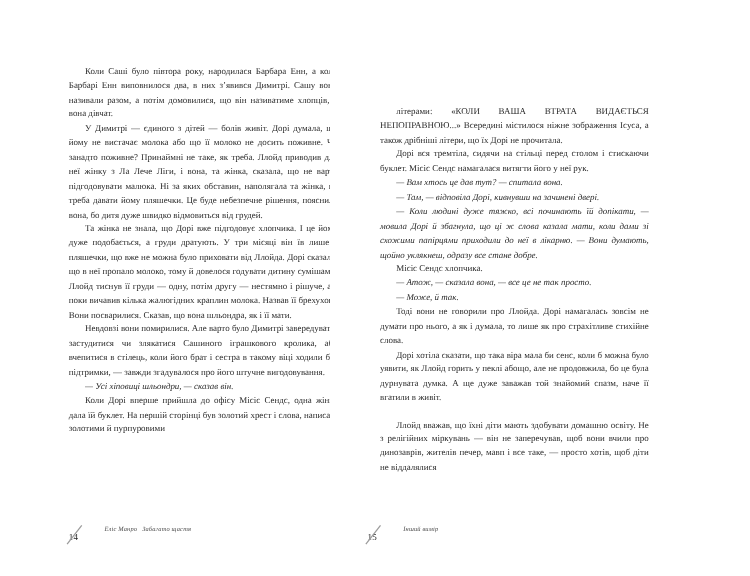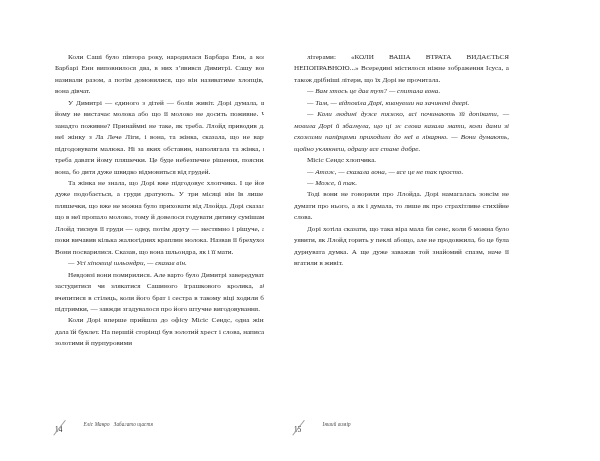--- a/index.html
+++ b/index.html
@@ -43,21 +43,22 @@
     color: #2b2b2b;
     -webkit-hyphens: none;
     hyphens: none;
   }
 
   .page-left .textblock {
     left: 55px;
   }
 
   .page-right .textblock {
-    left: 30px;
+    left: 40px;
+    margin-top: 32px;
   }
 
   .para {
     margin: 0;
     text-indent: 13px;
     text-align: justify;
   }
 
   .para.gap-before {
     margin-top: 10px;
@@ -136,45 +137,47 @@
 <body>
 
 <div class="spread">
 
   <div class="page page-left">
 
     <div class="textblock">
       <p class="para">Коли Саші було півтора року, народилася Барбара Енн, а коли Барбарі Енн виповнилося два, в них з’явився Димитрі. Сашу вони називали разом, а потім домовилися, що він називатиме хлопців, а вона дівчат.</p>
       <p class="para">У Димитрі — єдиного з дітей — болів живіт. Дорі думала, що йому не вистачає молока або що її молоко не досить поживне. Чи занадто поживне? Принаймні не таке, як треба. Ллойд приводив для неї жінку з Ла Лече Ліги, і вона, та жінка, сказала, що не варто підгодовувати малюка. Ні за яких обставин, наполягала та жінка, не треба давати йому пляшечки. Це буде небезпечне рішення, пояснила вона, бо дитя дуже швидко відмовиться від грудей.</p>
       <p class="para">Та жінка не знала, що Дорі вже підгодовує хлопчика. І це йому дуже подобається, а груди дратують. У три місяці він їв лише з пляшечки, що вже не можна було приховати від Ллойда. Дорі сказала, що в неї пропало молоко, тому й довелося годувати дитину сумішами. Ллойд тиснув її груди — одну, потім другу — нестямно і рішуче, аж поки вичавив кілька жалюгідних краплин молока. Назвав її брехухою. Вони посварилися. Сказав, що вона шльондра, як і її мати.</p>
+      <p class="para">Невдовзі вони помирилися. Але варто було Димитрі завередувати, застудитися чи злякатися Сашиного іграшкового кролика, або вчепитися в стілець, коли його брат і сестра в такому віці ходили без підтримки, — завжди згадувалося про його штучне вигодовування.</p>
       <p class="para dialog">— Усі хіповиці шльондри, — сказав він.</p>
-      <p class="para">Невдовзі вони помирилися. Але варто було Димитрі завередувати, застудитися чи злякатися Сашиного іграшкового кролика, або вчепитися в стілець, коли його брат і сестра в такому віці ходили без підтримки, — завжди згадувалося про його штучне вигодовування.</p>
       <p class="para">Коли Дорі вперше прийшла до офісу Місіс Сендс, одна жінка дала їй буклет. На першій сторінці був золотий хрест і слова, написані золотими й пурпуровими</p>
     </div>
 
     <div class="footer">
       <span class="folio">14</span>
       <span class="slash"></span>
       <span class="runhead"><span>Еліс Манро</span><span class="sep"></span><span>Забагато щастя</span></span>
     </div>
 
   </div>
 
   <div class="page page-right">
 
     <div class="textblock">
       <p class="para">літерами: «КОЛИ ВАША ВТРАТА ВИДАЄТЬСЯ НЕПОПРАВНОЮ...» Всередині містилося ніжне зображення Ісуса, а також дрібніші літери, що їх Дорі не прочитала.</p>
+      <p class="para">Дорі вся тремтіла, сидячи на стільці перед столом і стискаючи буклет. Місіс Сендс намагалася витягти його у неї рук.</p>
       <p class="para dialog">— Вам хтось це дав тут? — спитала вона.</p>
       <p class="para dialog">— Там, — відповіла Дорі, кивнувши на зачинені двері.</p>
       <p class="para dialog">— Коли людині дуже тяжко, всі починають їй допікати, — мовила Дорі й збагнула, що ці ж слова казала мати, коли дами зі схожими папірцями приходили до неї в лікарню. — Вони думають, щойно уклякнеш, одразу все стане добре.</p>
       <p class="para">Місіс Сендс хлопчика.</p>
       <p class="para dialog">— Атож, — сказала вона, — все це не так просто.</p>
       <p class="para dialog">— Може, й так.</p>
       <p class="para">Тоді вони не говорили про Ллойда. Дорі намагалась зовсім не думати про нього, а як і думала, то лише як про страхітливе стихійне слова.</p>
       <p class="para">Дорі хотіла сказати, що така віра мала би сенс, коли б можна було уявити, як Ллойд горить у пеклі абощо, але не продовжила, бо це була дурнувата думка. А ще дуже заважав той знайомий спазм, наче її вгатили в живіт.</p>
+      <p class="para gap-before">Ллойд вважав, що їхні діти мають здобувати домашню освіту. Не з релігійних міркувань — він не заперечував, щоб вони вчили про динозаврів, жителів печер, мавп і все таке, — просто хотів, щоб діти не віддалялися</p>
     </div>
 
     <div class="footer">
       <span class="folio">15</span>
       <span class="slash"></span>
       <span class="runhead"><span>Інший вимір</span></span>
     </div>
 
   </div>
 

